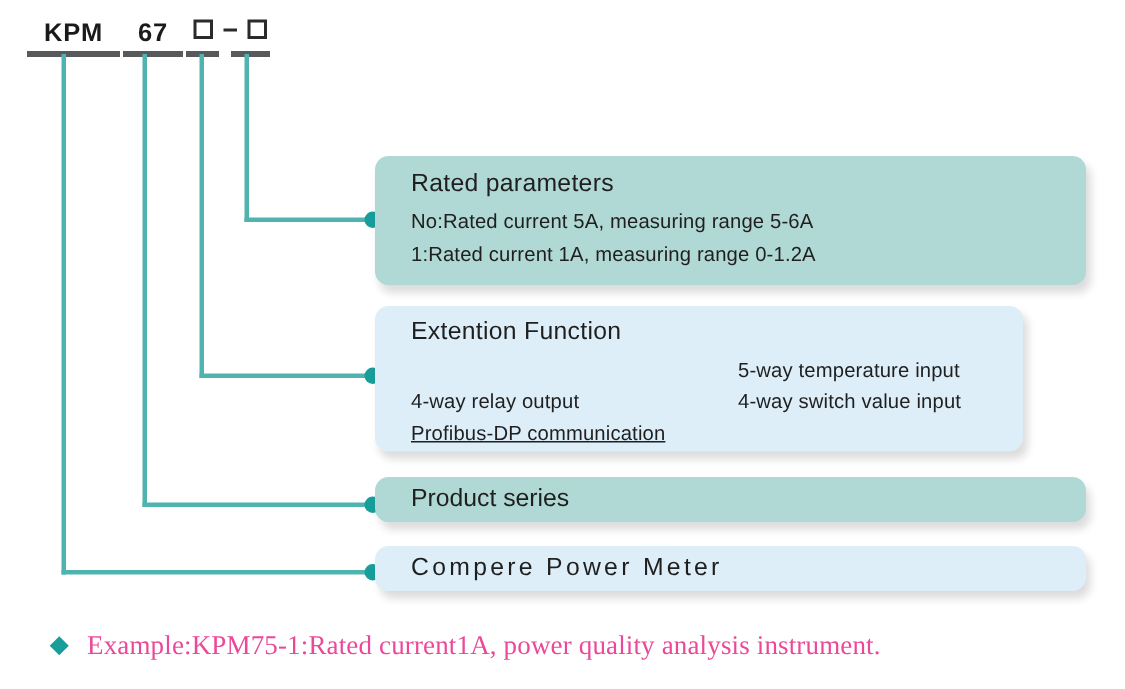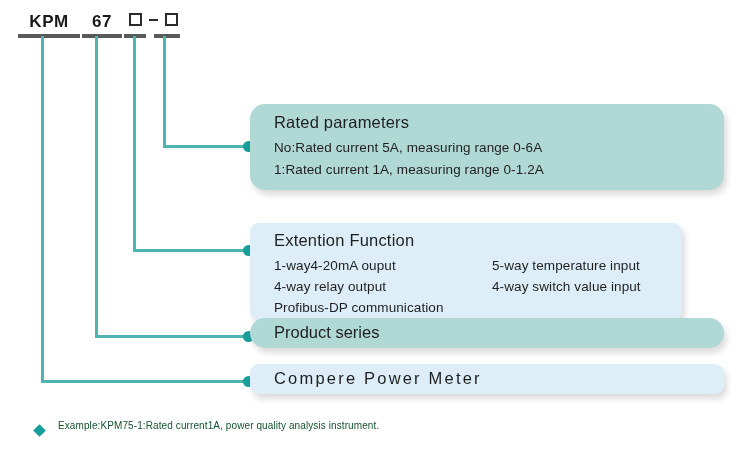--- a/index.html
+++ b/index.html
@@ -71,21 +71,21 @@
     background: #179e9b;
   }
 
   
   .callout {
     position: absolute;
     border-radius: 9px;
     box-sizing: border-box;
     box-shadow: 3px 5px 6px rgba(0,0,0,0.14);
   }
-  .callout.teal  { background: #b0d8d4; border-radius: 15px; }
+  .callout.teal  { background: #b0d8d4; }
   .callout.blue  { background: #ddeef8; }
 
   .c-title {
     position: absolute;
     left: 24px;
     font-size: 16.5px;
     color: #1f1f1f;
     letter-spacing: 0.2px;
     white-space: nowrap;
   }
@@ -101,24 +101,25 @@
     left: 24px;
     font-size: 16.5px;
     color: #1f1f1f;
     white-space: nowrap;
   }
   .wide-track { letter-spacing: 2.2px; }
 
   
   .footnote {
     position: absolute;
-    font-size: 10px;
-    color: #14532d;
+    font-size: 18px;
+    color: #ec4899;
     white-space: nowrap;
     letter-spacing: 0.1px;
+    font-family: Liberation Serif, serif;
   }
   .diamond {
     position: absolute;
     width: 9px;
     height: 9px;
     background: #179e9b;
     transform: rotate(45deg);
   }
 </style>
 </head>
@@ -157,30 +158,29 @@
   <div class="lead-v" style="left:95px; top:36px; height:302px;"></div>
   <div class="lead-h" style="left:95px; top:335px; width:155px;"></div>
   <div class="lead-dot" style="left:243px; top:331px;"></div>
 
   <div class="lead-v" style="left:41px; top:36px; height:347px;"></div>
   <div class="lead-h" style="left:41px; top:380px; width:209px;"></div>
   <div class="lead-dot" style="left:243px; top:376px;"></div>
 
   <div class="callout teal" style="left:250px; top:104px; width:474px; height:86px;">
     <div class="c-title" style="top:9px;">Rated parameters</div>
-    <div class="c-line" style="left:24px; top:36px;">No:Rated current 5A, measuring range 0-6A</div>
+    <div class="c-line" style="left:24px; top:36px;">No:Rated current 5A, measuring range 5-6A</div>
     <div class="c-line" style="left:24px; top:58px;">1:Rated current 1A, measuring range 0-1.2A</div>
   </div>
 
-  <div class="callout blue" style="left:250px; top:223px; width:432px; height:97px;">
+  <div class="callout blue" style="left:250px; top:204px; width:432px; height:97px;">
     <div class="c-title" style="top:8px;">Extention Function</div>
 
-    <div class="c-line" style="left:24px; top:35px;">1-way4-20mA ouput</div>
     <div class="c-line" style="left:24px; top:56px;">4-way relay output</div>
-    <div class="c-line" style="left:24px; top:77px;">Profibus-DP communication</div>
+    <div class="c-line" style="left:24px; top:77px;text-decoration:underline;">Profibus-DP communication</div>
 
     <div class="c-line" style="left:242px; top:35px;">5-way temperature input</div>
     <div class="c-line" style="left:242px; top:56px;">4-way switch value input</div>
   </div>
 
   <div class="callout blue" style="left:250px; top:364px; width:474px; height:30px;">
     <div class="c-single wide-track" style="top:5px;">Compere  Power  Meter</div>
   </div>
 
   <div class="callout teal" style="left:250px; top:318px; width:474px; height:30px;">

